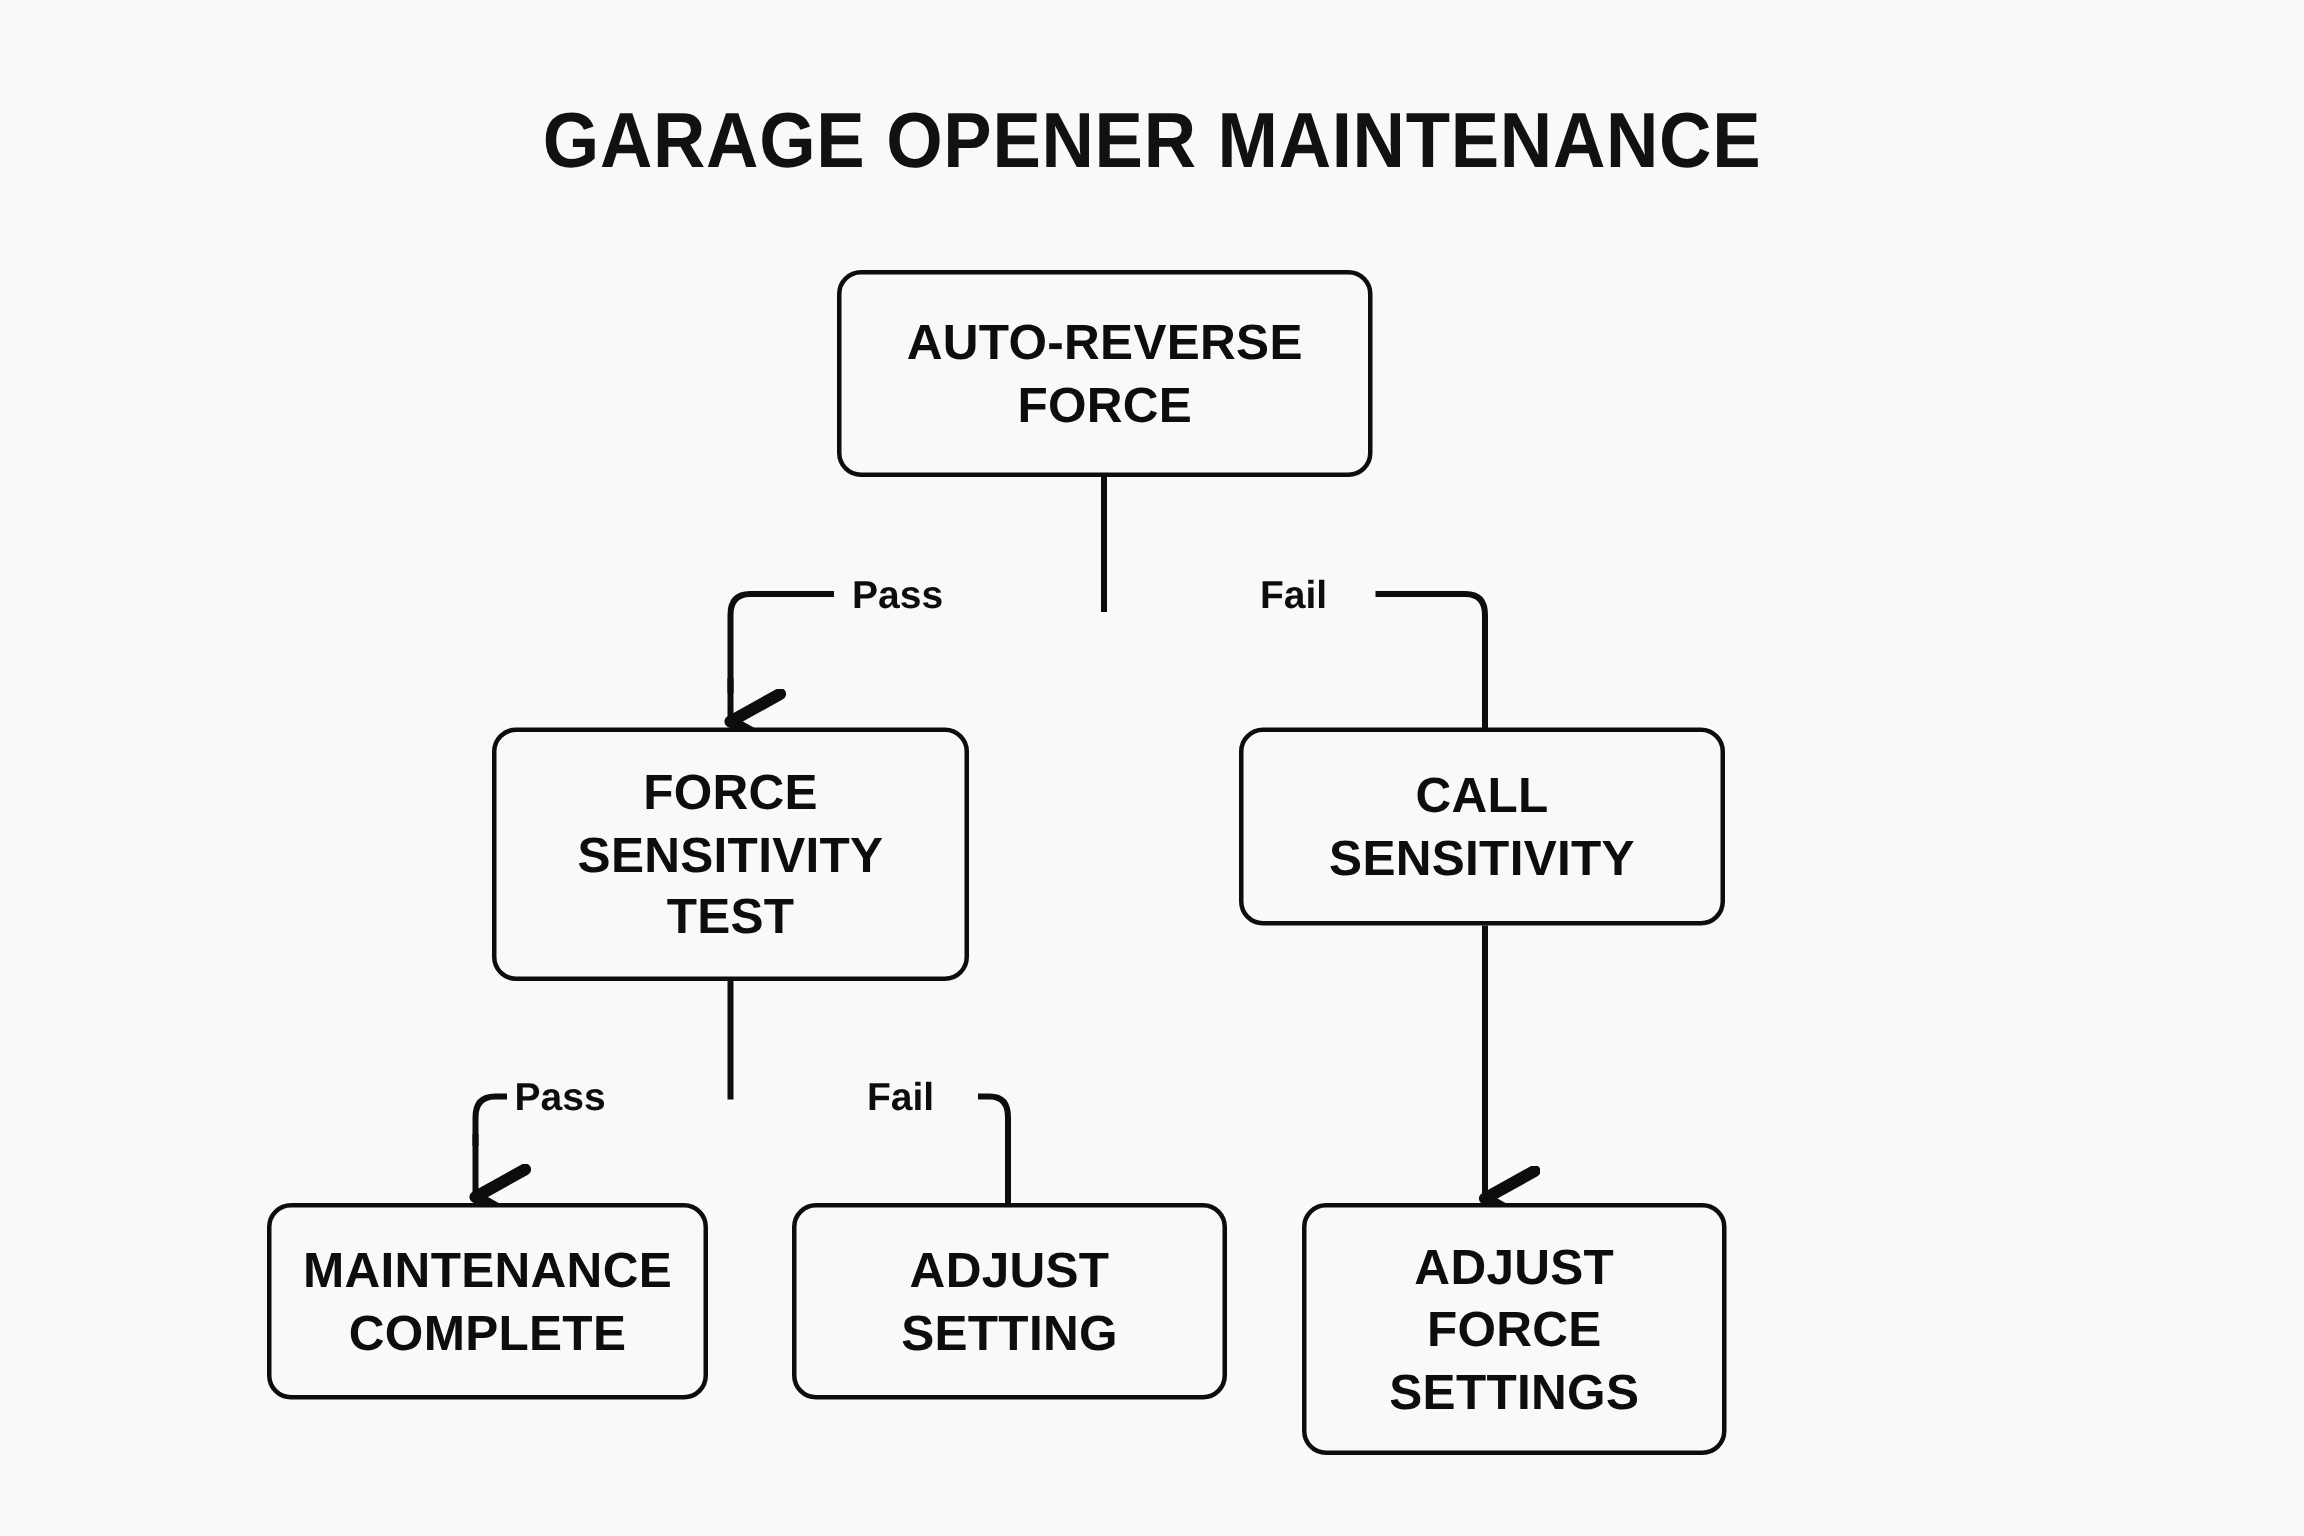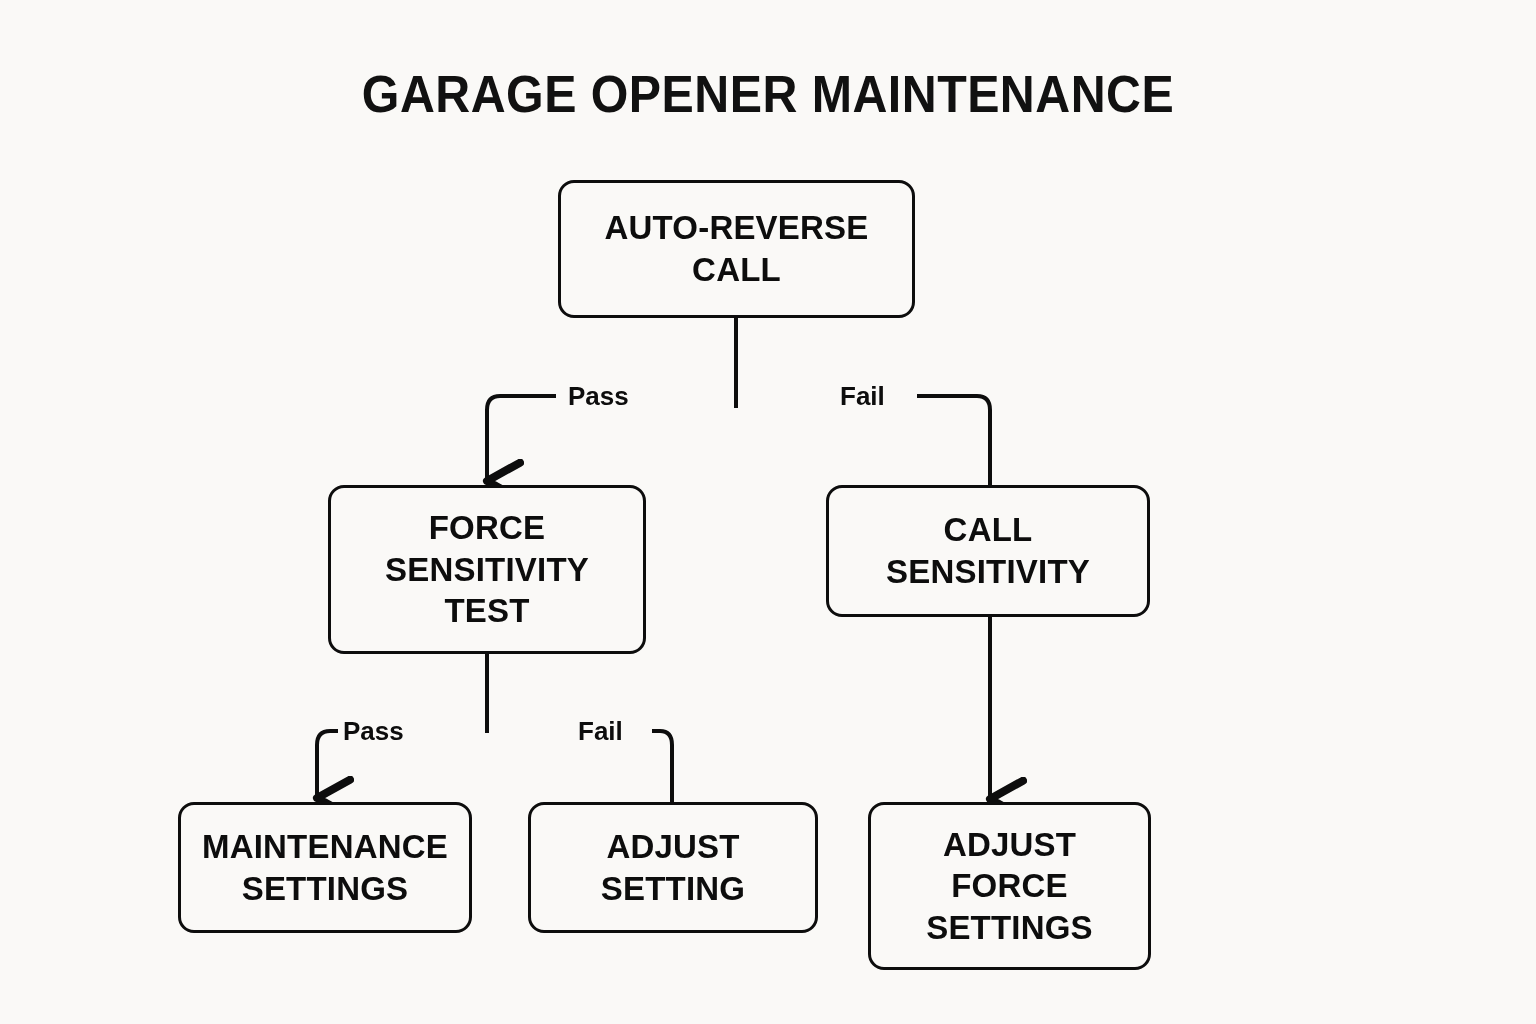--- a/index.html
+++ b/index.html
@@ -104,37 +104,37 @@
 
       <path d="M 652 731 L 660 731 Q 672 731 672 745 L 672 804"></path>
 
       <path d="M 990 617 L 990 766"></path>
       <path d="M 990 756 L 990 799" marker-end="url(#arrow)"></path>
     </g>
   </svg>
 
   <div class="node" style="left:558px; top:180px; width:357px; height:138px;">
     <span class="node-label">AUTO-REVERSE
-CALL</span>
+FORCE</span>
   </div>
 
   <div class="node" style="left:328px; top:485px; width:318px; height:169px;">
     <span class="node-label">FORCE
 SENSITIVITY
 TEST</span>
   </div>
 
   <div class="node" style="left:826px; top:485px; width:324px; height:132px;">
     <span class="node-label">CALL
 SENSITIVITY</span>
   </div>
 
   <div class="node" style="left:178px; top:802px; width:294px; height:131px;">
     <span class="node-label">MAINTENANCE
-SETTINGS</span>
+COMPLETE</span>
   </div>
 
   <div class="node" style="left:528px; top:802px; width:290px; height:131px;">
     <span class="node-label">ADJUST
 SETTING</span>
   </div>
 
   <div class="node" style="left:868px; top:802px; width:283px; height:168px;">
     <span class="node-label">ADJUST
 FORCE

